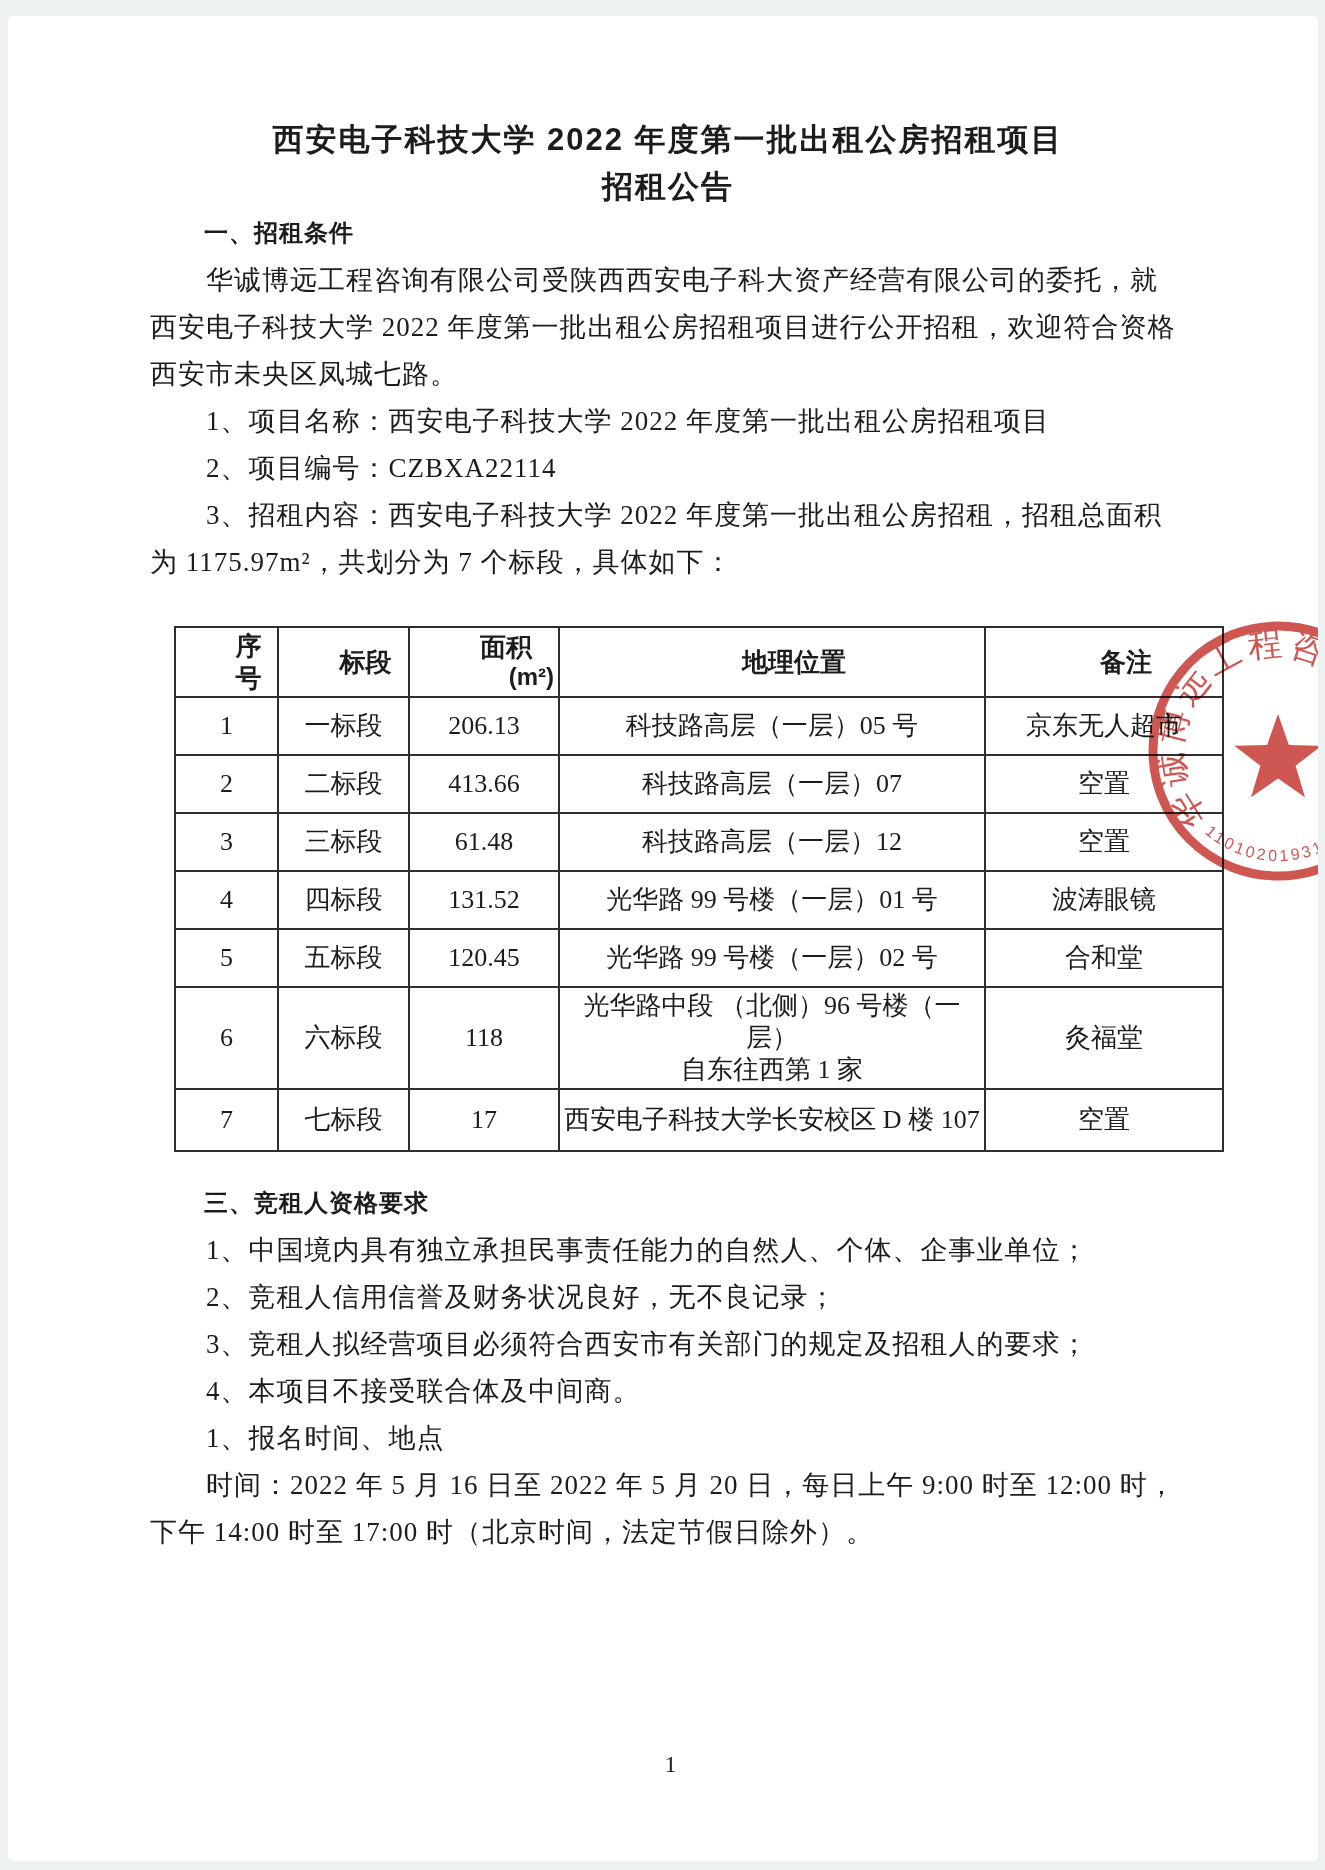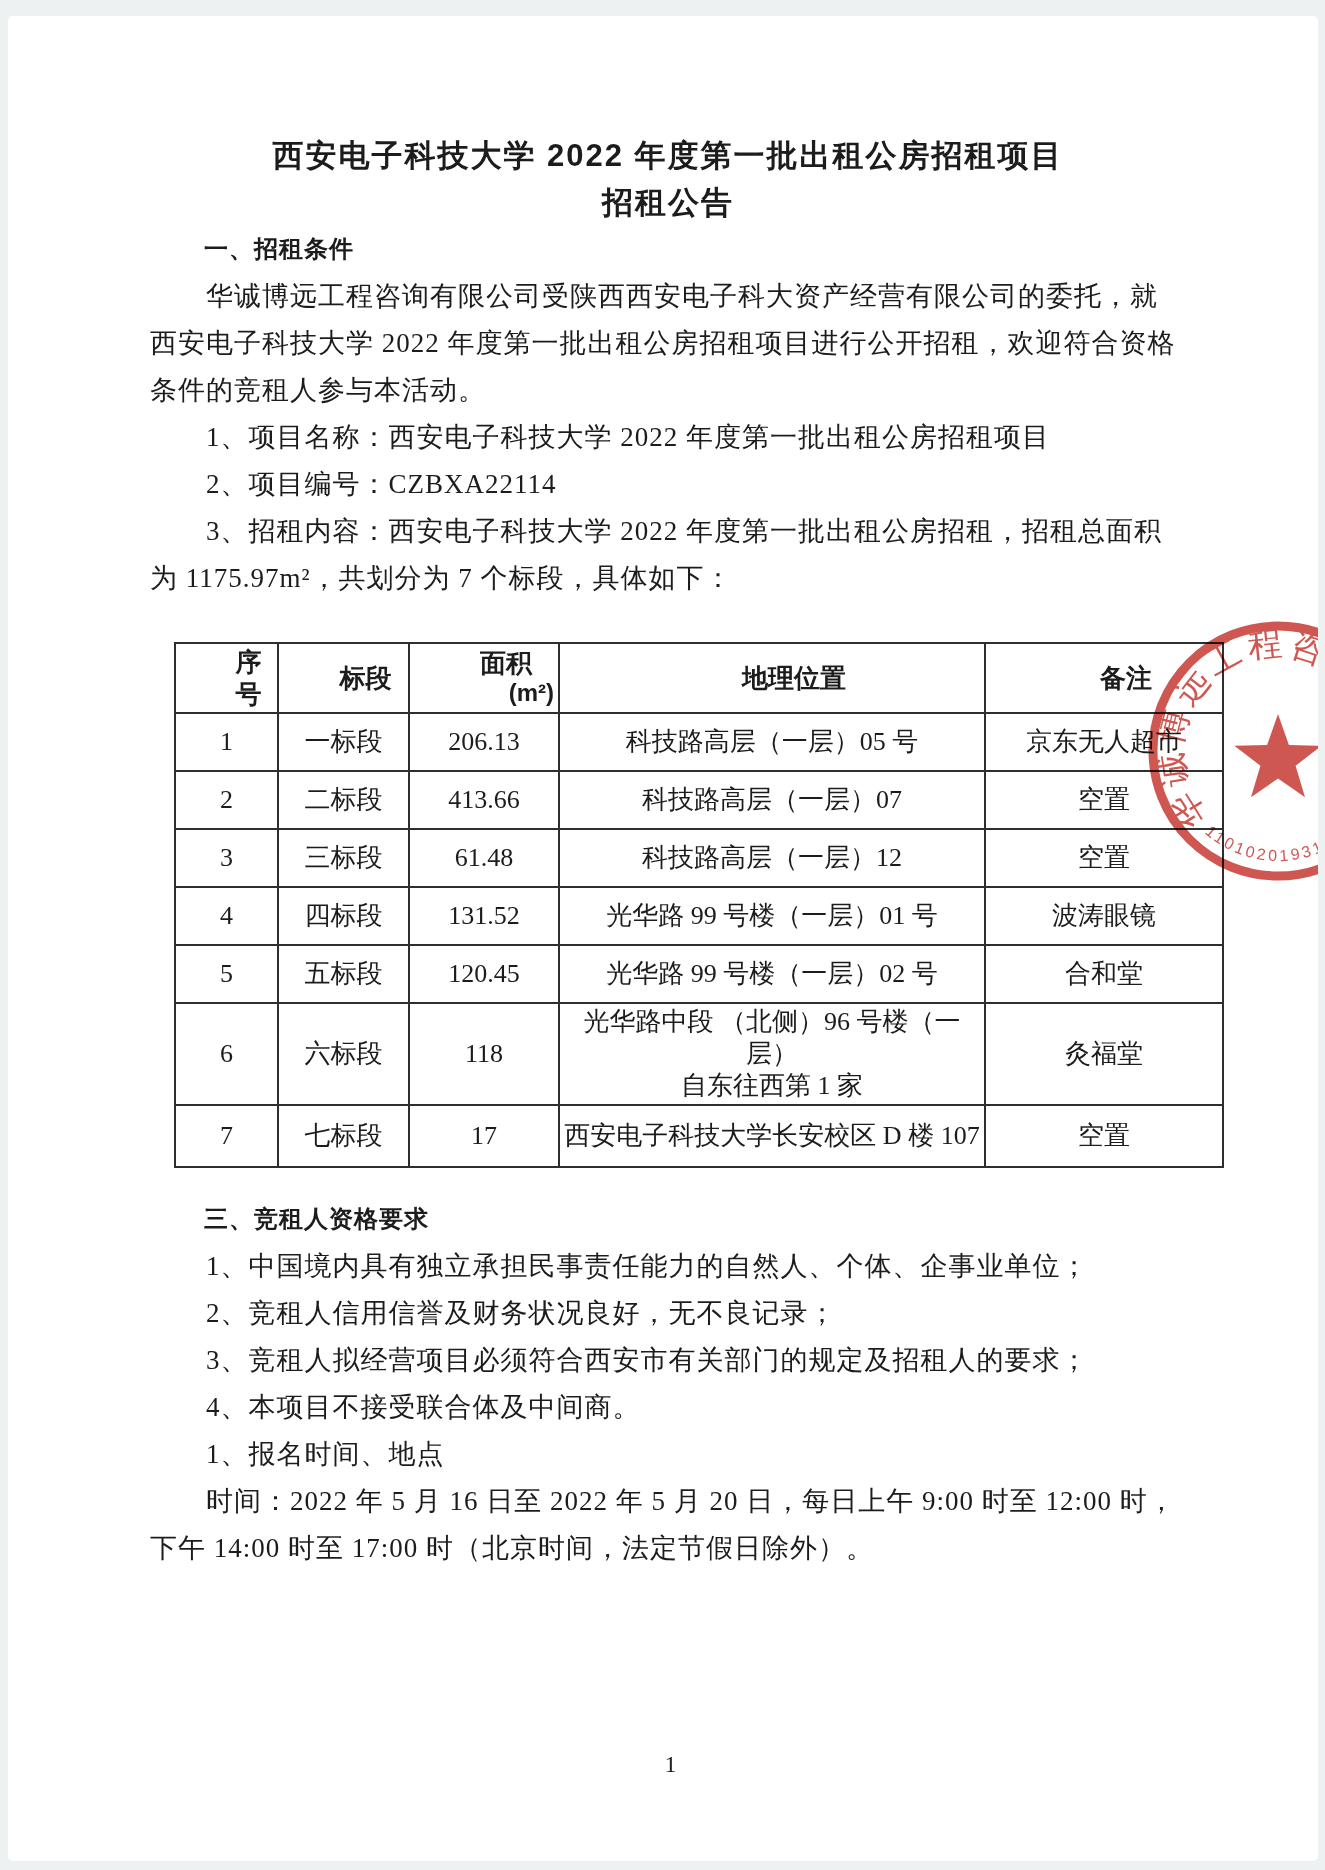--- a/index.html
+++ b/index.html
@@ -4,21 +4,21 @@
 <style>
   html,body{margin:0;padding:0;}
   body{background:#e9ecec;font-family:"Liberation Serif","DejaVu Serif",serif;}
   .frame{position:relative;width:1325px;height:1870px;background:#eef1f1;overflow:hidden;}
   .page{
     position:absolute;left:8px;top:16px;right:7px;bottom:9px;
     background:#ffffff;border-radius:5px;overflow:hidden;
     color:#1c1c1c;
   }
   .content{
-    position:absolute;left:142px;top:116px;width:1036px;
+    position:absolute;left:142px;top:100px;width:1036px;
     font-size:27px;line-height:47px;letter-spacing:1px;
   }
   .doc-title{
     text-align:center;font-family:"Liberation Sans","DejaVu Sans",sans-serif;
     font-weight:bold;font-size:31px;line-height:47px;letter-spacing:2px;
   }
   .heading{
     font-family:Liberation Serif, serif;
     font-weight:bold;font-size:24px;line-height:47px;padding-left:54px;
   }
@@ -61,21 +61,21 @@
   <div class="page">
 
     <div class="content">
       <div class="doc-title">西安电子科技大学 2022 年度第一批出租公房招租项目</div>
       <div class="doc-title">招租公告</div>
 
       <div class="heading">一、招租条件</div>
       <div class="para">
           <div class="line">　　华诚博远工程咨询有限公司受陕西西安电子科大资产经营有限公司的委托，就</div>
           <div class="line">西安电子科技大学 2022 年度第一批出租公房招租项目进行公开招租，欢迎符合资格</div>
-          <div class="line">条件的竞租人参与本活动。</div>
+          <div class="line">西安市未央区凤城七路。</div>
         </div>
 
       <div class="para">
           <div class="line">　　1、项目名称：西安电子科技大学 2022 年度第一批出租公房招租项目</div>
           <div class="line">　　2、项目编号：CZBXA22114</div>
           <div class="line">　　3、招租内容：西安电子科技大学 2022 年度第一批出租公房招租，招租总面积</div>
           <div class="line">为 1175.97m²，共划分为 7 个标段，具体如下：</div>
         </div>
 
       <table class="rent-table">

